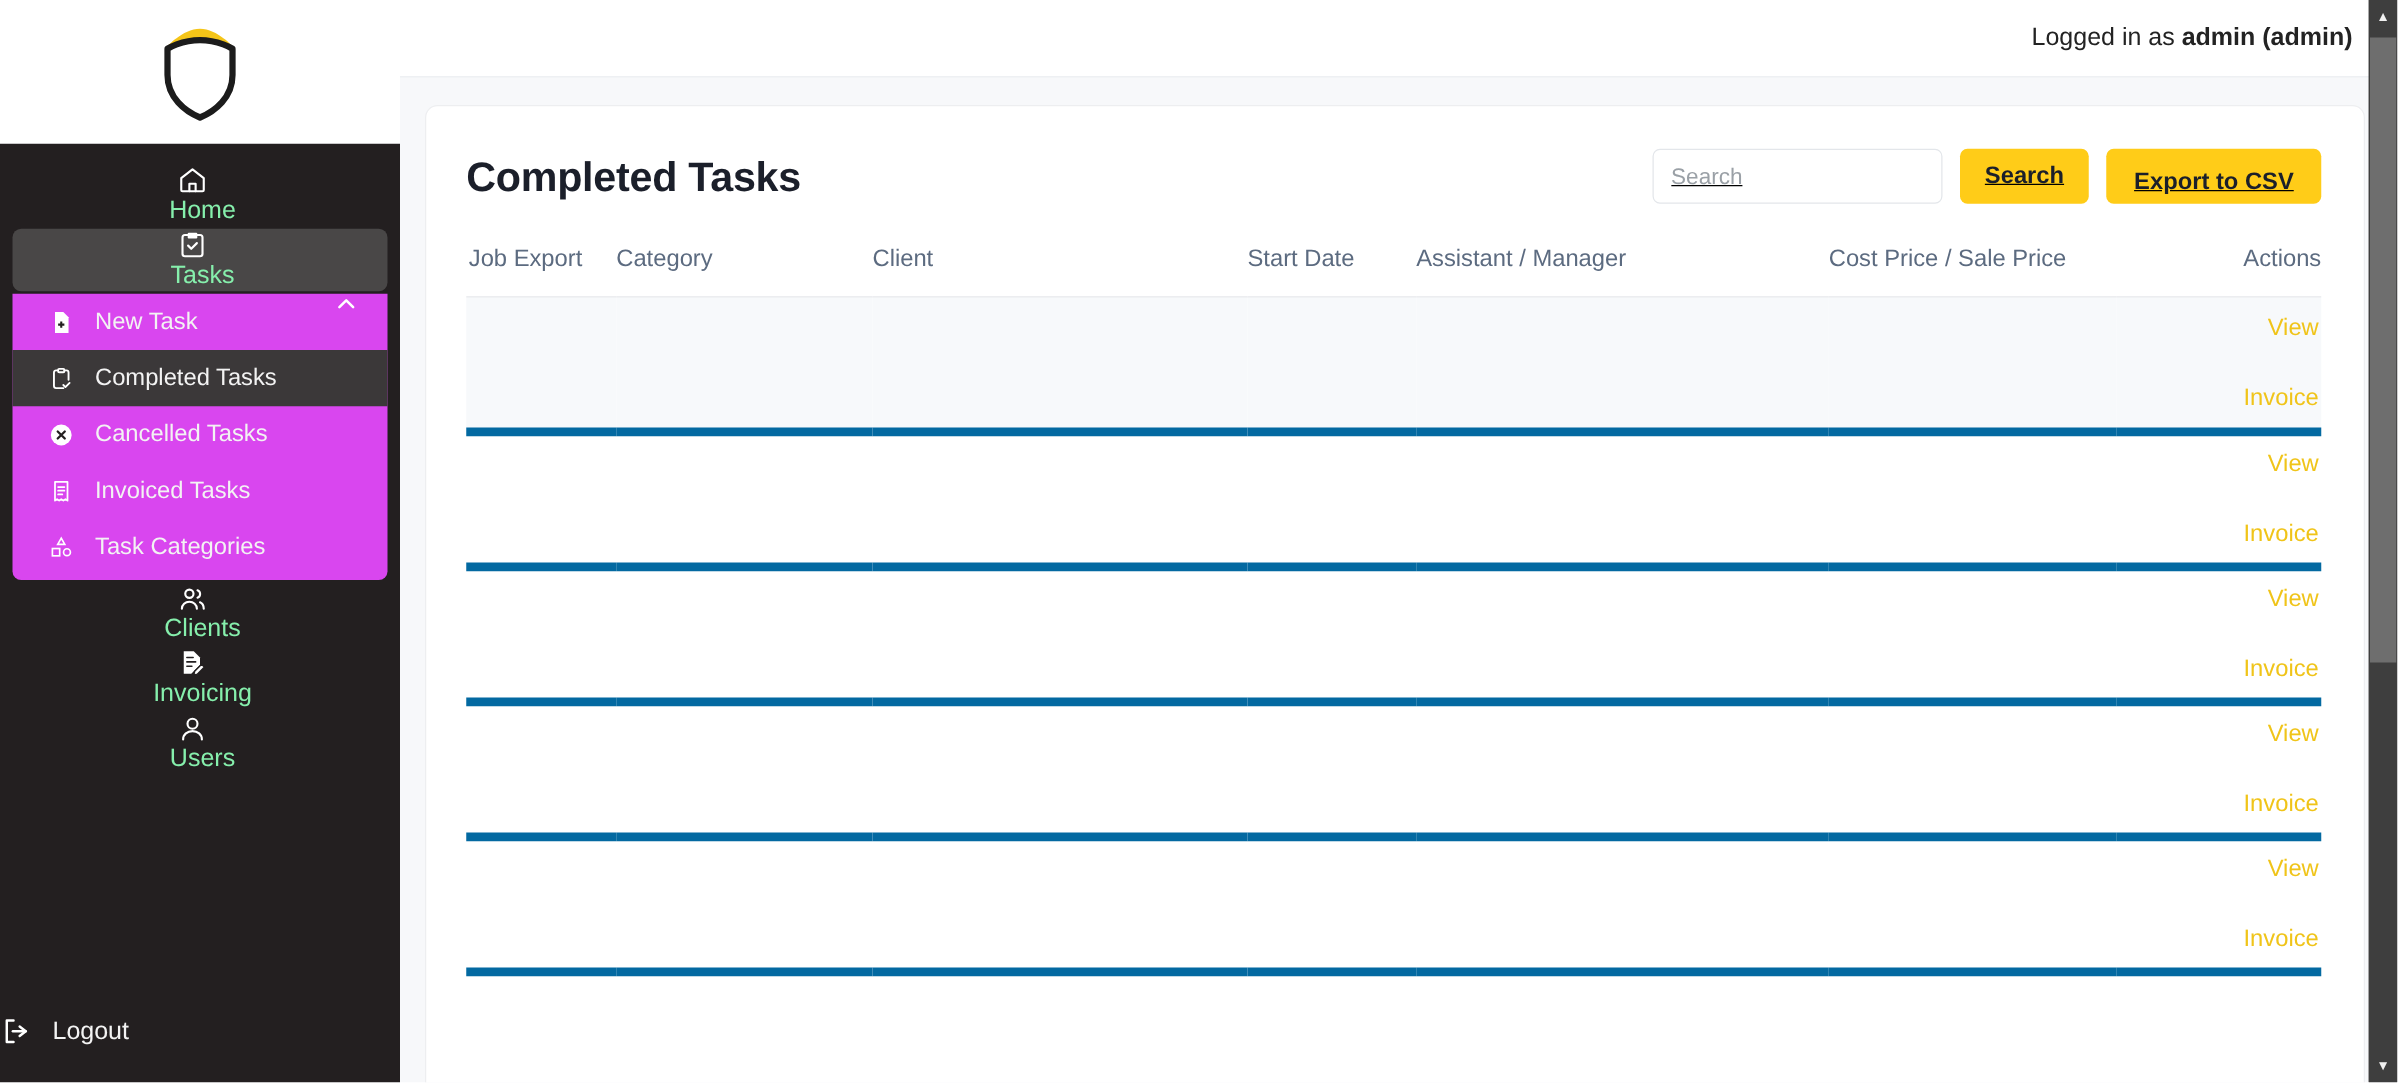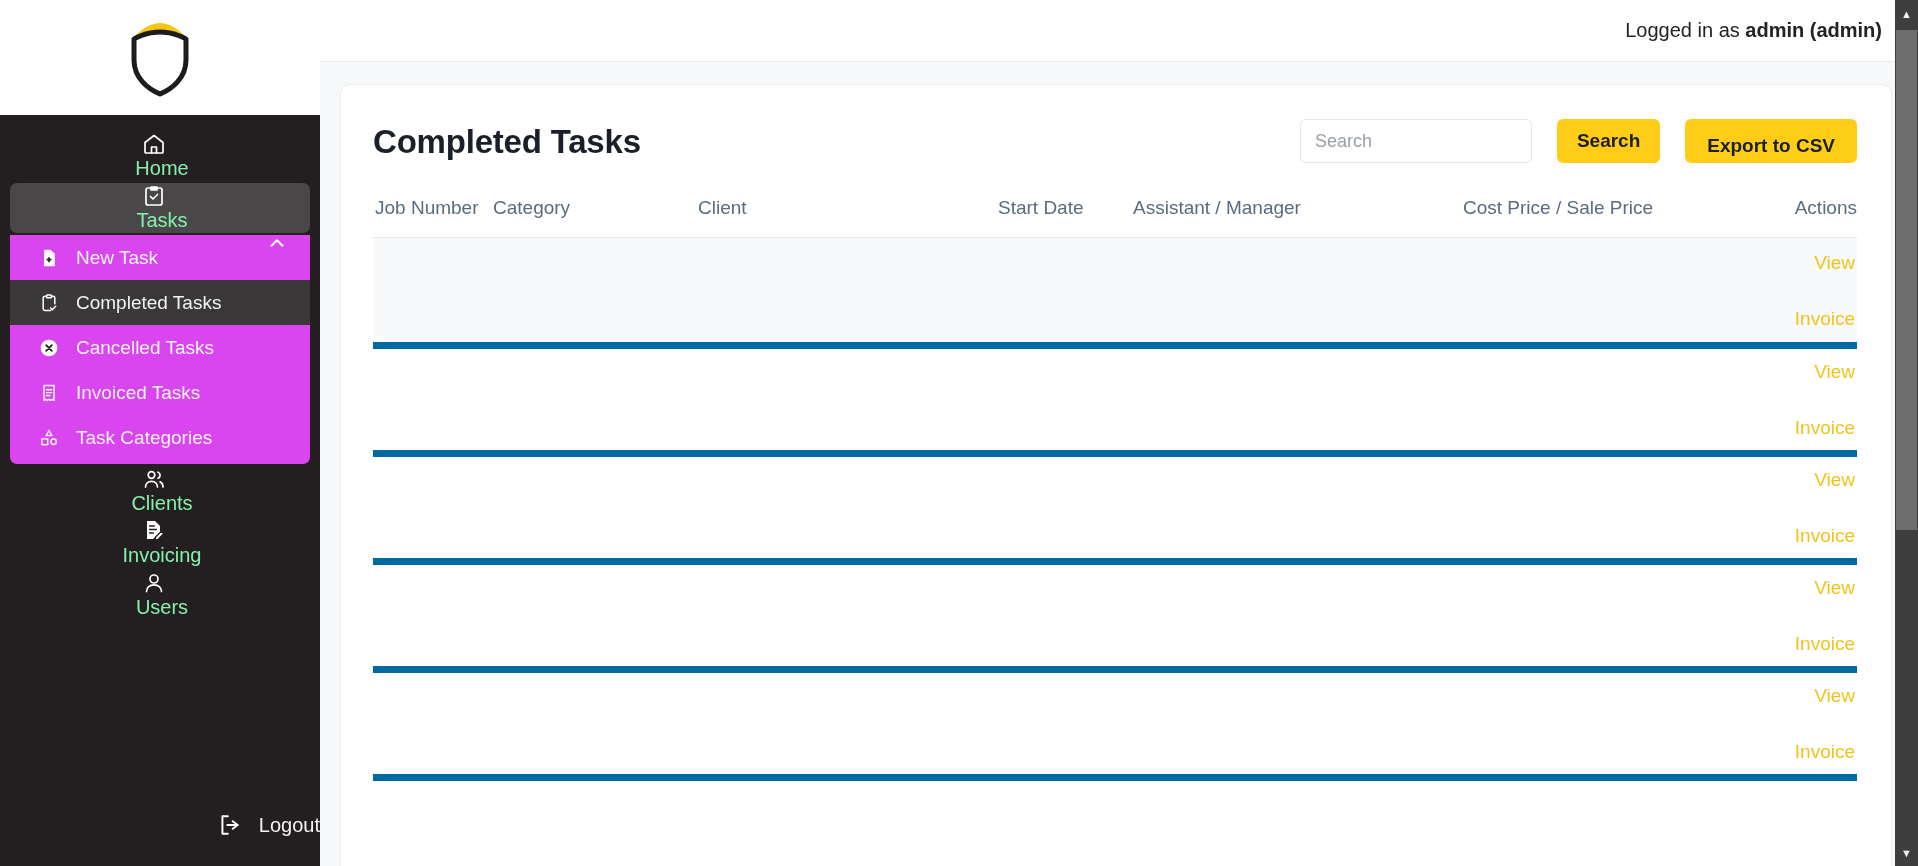--- a/index.html
+++ b/index.html
@@ -72,21 +72,21 @@
     width: 22px; height: 22px;
     margin-right: 16px;
     display: inline-flex; align-items: center; justify-content: center;
     flex: 0 0 22px;
   }
   .sub-item.current { background: #3b3839; }
 
   .logout-wrap {
     padding: 0 0 28px 0;
     display: flex;
-    justify-content: flex-end;
+    justify-content: flex-start;
   }
   .logout {
     display: flex;
     align-items: center;
     color: #f3f3f3;
     font-size: 20px;
     cursor: pointer;
   }
   .logout .ic { width: 26px; height: 26px; margin-right: 16px; display:inline-flex; align-items:center; justify-content:center;}
 
@@ -126,21 +126,21 @@
     align-items: flex-start;
     justify-content: space-between;
   }
   .page-title {
     font-size: 33px;
     font-weight: 700;
     color: #1b1f2a;
     letter-spacing: -0.2px;
     padding-top: 8px;
   }
-  .tools { display: flex; align-items: center; gap: 25px; padding-top: 4px;}
+  .tools { display: flex; align-items: center; gap: 14px; padding-top: 4px; text-decoration: underline;}
   .search-input {
     width: 232px;
     height: 44px;
     border: 1px solid #e3e6ea;
     border-radius: 6px;
     padding: 0 14px;
     font-size: 18px;
     color: #495057;
     font-family: "Liberation Sans", sans-serif;
     background: #fff;
@@ -379,21 +379,21 @@
       <div class="tools">
         <input class="search-input" type="text" placeholder="Search" style="">
         <button class="btn">Search</button>
         <button class="btn btn-export">Export to CSV</button>
       </div>
     </div>
 
     <table>
       <thead>
         <tr>
-          <th class="c-job">Job Number</th>
+          <th class="c-job">Job Export</th>
           <th class="c-cat">Category</th>
           <th class="c-client">Client</th>
           <th class="c-start">Start Date</th>
           <th class="c-asst">Assistant / Manager</th>
           <th class="c-price">Cost Price / Sale Price</th>
           <th class="c-actions">Actions</th>
         </tr>
       </thead>
       <tbody>
         <tr class="stripe">

